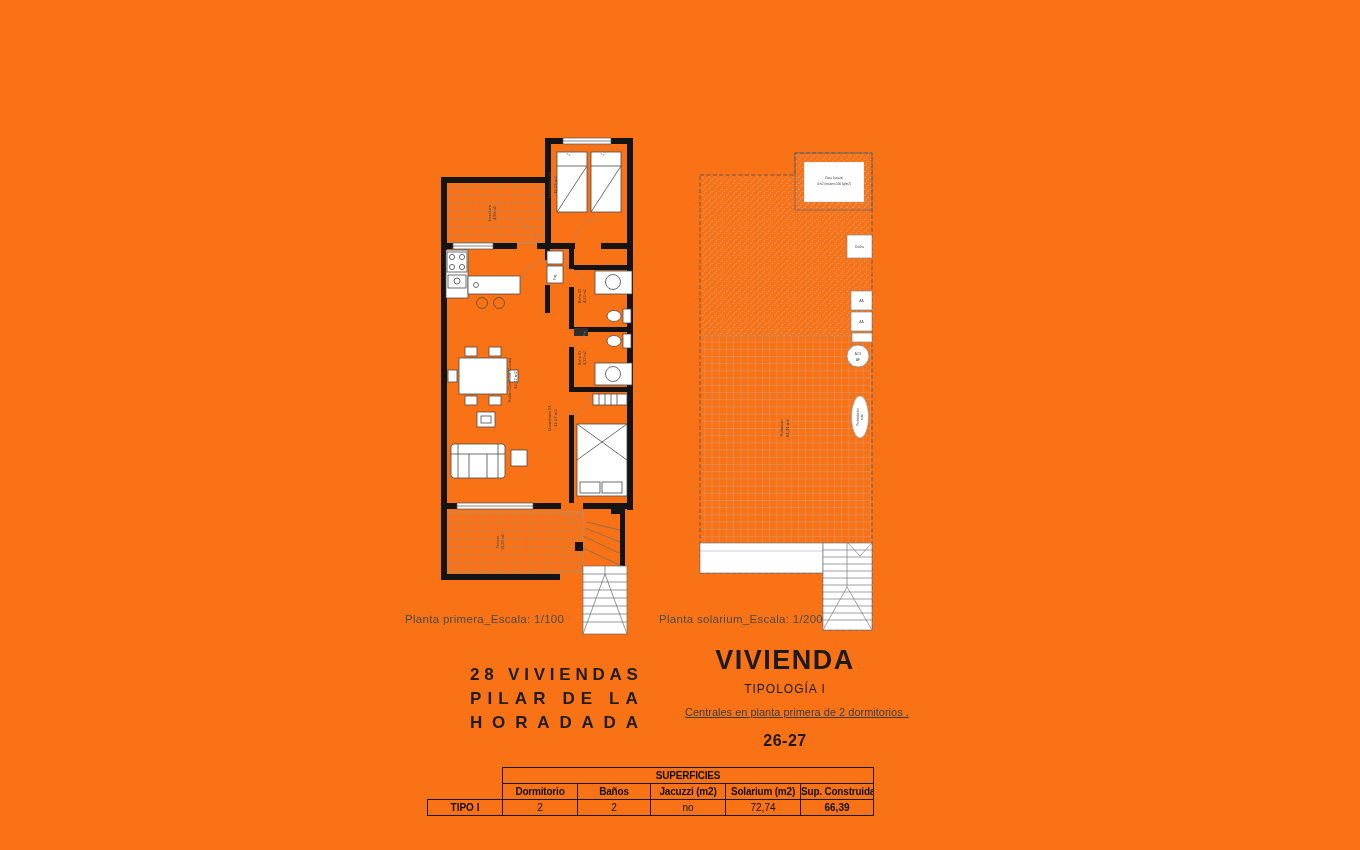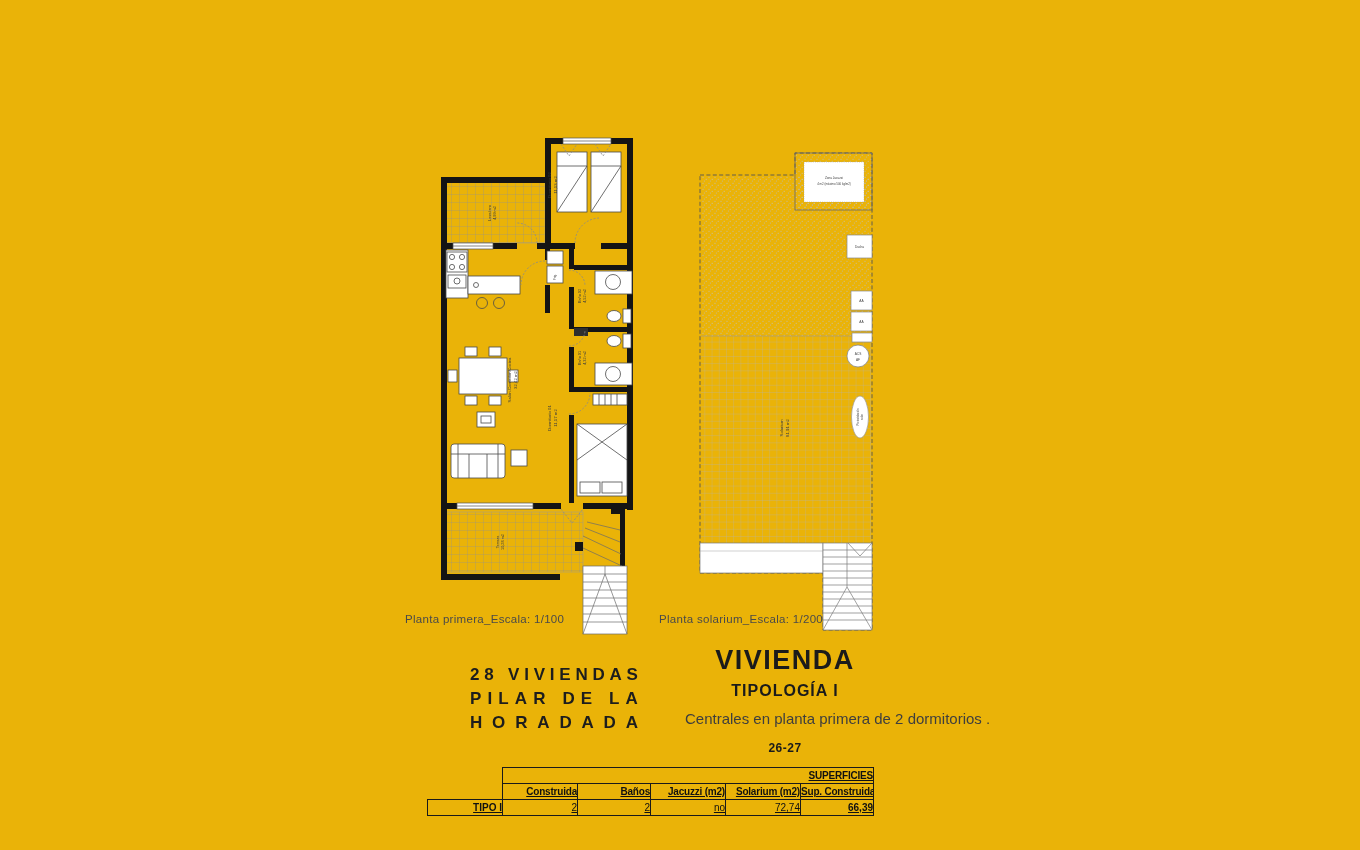--- a/index.html
+++ b/index.html
@@ -1,38 +1,38 @@
 <!DOCTYPE html>
 <html><head>
 <meta charset="utf-8">
 <style>
   html,body{margin:0;padding:0;background:#e8e8e8;}
   .sheet{
-    position:relative;width:1360px;height:850px;background:#eab308;
+    position:relative;width:1360px;height:850px;background:#f97316;
     font-family:"Liberation Sans",sans-serif;overflow:hidden;color:#222;
   }
   .abs{position:absolute;}
   .caption{
     font-size:11.5px;color:#4a4a4a;letter-spacing:0.3px;white-space:nowrap;
   }
   .project{
     width:168px;font-weight:bold;font-size:17px;color:#1d1d1d;line-height:24px;
   }
   .project .jl{display:flex;justify-content:space-between;}
   .typology{width:200px;text-align:center;color:#1b1b1b;}
   .typ-title{font-size:27px;font-weight:bold;letter-spacing:1.5px;text-align:center;}
-  .typ-sub{font-size:16px;font-weight:bold;letter-spacing:1px;margin-top:6px;text-align:center;}
-  .typ-desc{font-size:15px;color:#3e3e3e;margin-top:10px;white-space:nowrap;}
-  .typ-units{font-size:12px;font-weight:bold;letter-spacing:0.5px;margin-top:14px;}
+  .typ-sub{font-size:12px;font-weight:normal;letter-spacing:1px;margin-top:6px;text-align:center;}
+  .typ-desc{font-size:11px;color:#3e3e3e;margin-top:10px;white-space:nowrap;text-decoration:underline;}
+  .typ-units{font-size:16px;font-weight:bold;letter-spacing:0.5px;margin-top:14px;}
   table.surf{
     border-collapse:collapse;table-layout:fixed;font-size:10px;color:#111;
   }
   table.surf td{
-    border:1.4px solid #1a1a1a;height:15px;text-align:right;vertical-align:middle;
-    padding:0;overflow:hidden;white-space:nowrap;text-decoration:underline;
+    border:1.4px solid #1a1a1a;height:15px;text-align:center;vertical-align:middle;
+    padding:0;overflow:hidden;white-space:nowrap;
   }
   table.surf td.blank{border:none;}
   table.surf td.hd{font-weight:bold;letter-spacing:-0.2px;}
   table.surf td.bold{font-weight:bold;}
   svg text{font-family:"Liberation Sans",sans-serif;}
 </style>
 </head>
 <body>
 
 <div class="sheet">
@@ -334,21 +334,21 @@
         <col style="width:75px">
         <col style="width:73px">
     </colgroup>
     <tbody>
         <tr>
       <td class="blank"></td>
       <td colspan="5" class="hd">SUPERFICIES</td>
     </tr>
     <tr>
       <td class="blank"></td>
-      <td class="hd">Construida</td>
+      <td class="hd">Dormitorio</td>
       <td class="hd">Baños</td>
       <td class="hd">Jacuzzi (m2)</td>
       <td class="hd">Solarium (m2)</td>
       <td class="hd">Sup. Construida</td>
     </tr>
     <tr>
       <td class="bold">TIPO I</td>
       <td>2</td>
       <td>2</td>
       <td>no</td>

